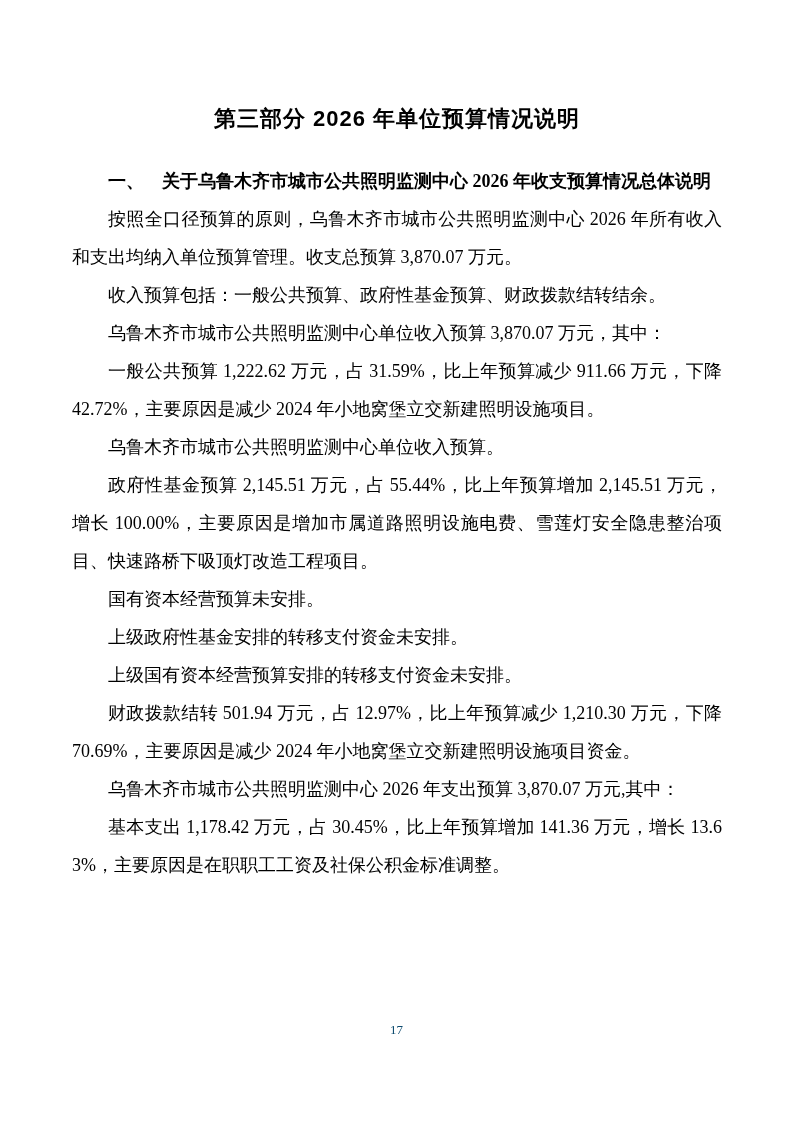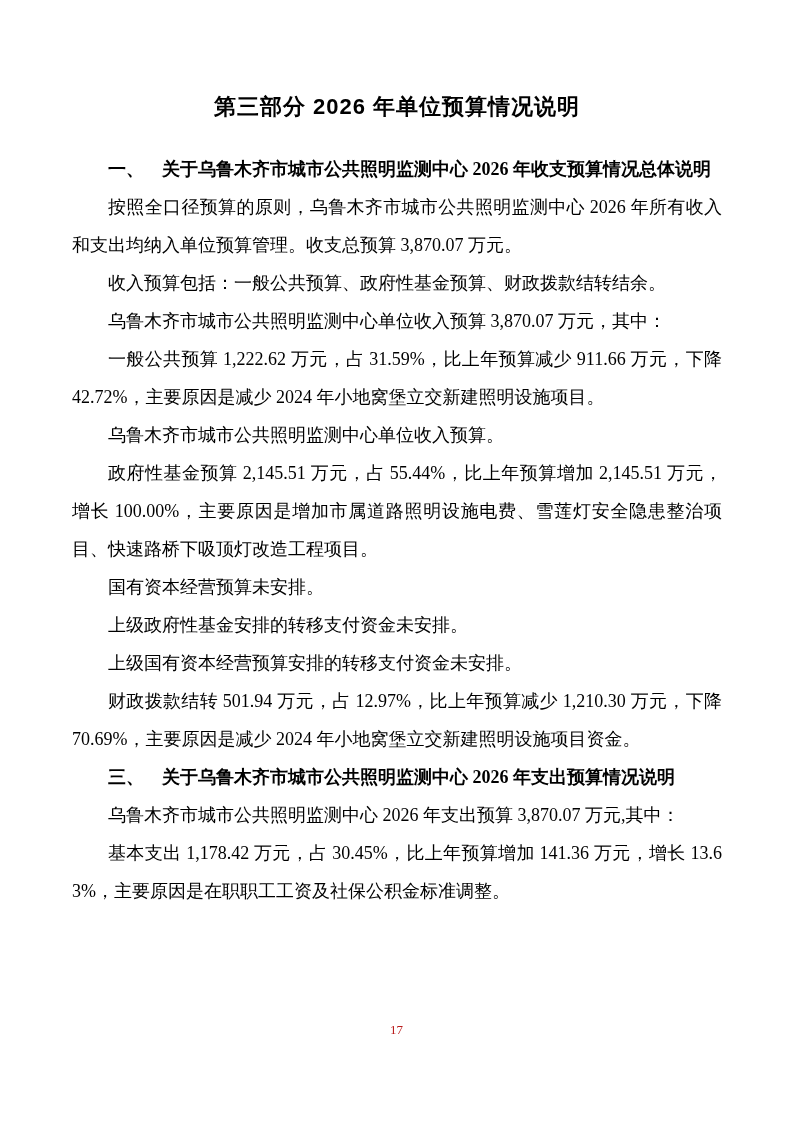--- a/index.html
+++ b/index.html
@@ -21,21 +21,21 @@
     top: 84px;
     width: 650px;
   }
   .doc-title {
     font-family: "Liberation Sans", sans-serif;
     font-weight: bold;
     font-size: 22px;
     line-height: 38px;
     text-align: center;
     letter-spacing: 1px;
-    margin: 4px 0 24px 0;
+    margin: 16px 0 24px 0;
   }
   .para {
     font-family: "Liberation Serif", serif;
     font-size: 18px;
     line-height: 38px;
     margin: 0;
     text-align: justify;
     text-indent: 2em;
     word-break: break-all;
   }
@@ -44,40 +44,39 @@
     font-family: "Liberation Serif", serif;
   }
   .page-number {
     position: absolute;
     left: 0;
     top: 1022px;
     width: 100%;
     text-align: center;
     font-family: "Liberation Serif", serif;
     font-size: 13px;
-    color: #b91c1c;
+    color: #0c4a6e;
   }
 </style>
 </head>
 <body>
 
 <div class="page">
   <div class="content">
     <h1 class="doc-title">第三部分 2026 年单位预算情况说明</h1>
     <div>
         <p class="para heading">一、　关于乌鲁木齐市城市公共照明监测中心 2026 年收支预算情况总体说明</p>
         <p class="para">按照全口径预算的原则，乌鲁木齐市城市公共照明监测中心 2026 年所有收入和支出均纳入单位预算管理。收支总预算 3,870.07 万元。</p>
         <p class="para">收入预算包括：一般公共预算、政府性基金预算、财政拨款结转结余。</p>
         <p class="para">乌鲁木齐市城市公共照明监测中心单位收入预算 3,870.07 万元，其中：</p>
         <p class="para">一般公共预算 1,222.62 万元，占 31.59%，比上年预算减少 911.66 万元，下降 42.72%，主要原因是减少 2024 年小地窝堡立交新建照明设施项目。</p>
         <p class="para">乌鲁木齐市城市公共照明监测中心单位收入预算。</p>
         <p class="para">政府性基金预算 2,145.51 万元，占 55.44%，比上年预算增加 2,145.51 万元，增长 100.00%，主要原因是增加市属道路照明设施电费、雪莲灯安全隐患整治项目、快速路桥下吸顶灯改造工程项目。</p>
         <p class="para">国有资本经营预算未安排。</p>
         <p class="para">上级政府性基金安排的转移支付资金未安排。</p>
         <p class="para">上级国有资本经营预算安排的转移支付资金未安排。</p>
         <p class="para">财政拨款结转 501.94 万元，占 12.97%，比上年预算减少 1,210.30 万元，下降 70.69%，主要原因是减少 2024 年小地窝堡立交新建照明设施项目资金。</p>
-        <p class="para heading">三、　关于乌鲁木齐市城市公共照明监测中心 2026 年支出预算情况说明</p>
         <p class="para">乌鲁木齐市城市公共照明监测中心 2026 年支出预算 3,870.07 万元,其中：</p>
         <p class="para">基本支出 1,178.42 万元，占 30.45%，比上年预算增加 141.36 万元，增长 13.63%，主要原因是在职职工工资及社保公积金标准调整。</p>
       </div>
   </div>
   <div class="page-number">17</div>
 </div>
 
 </body></html>

